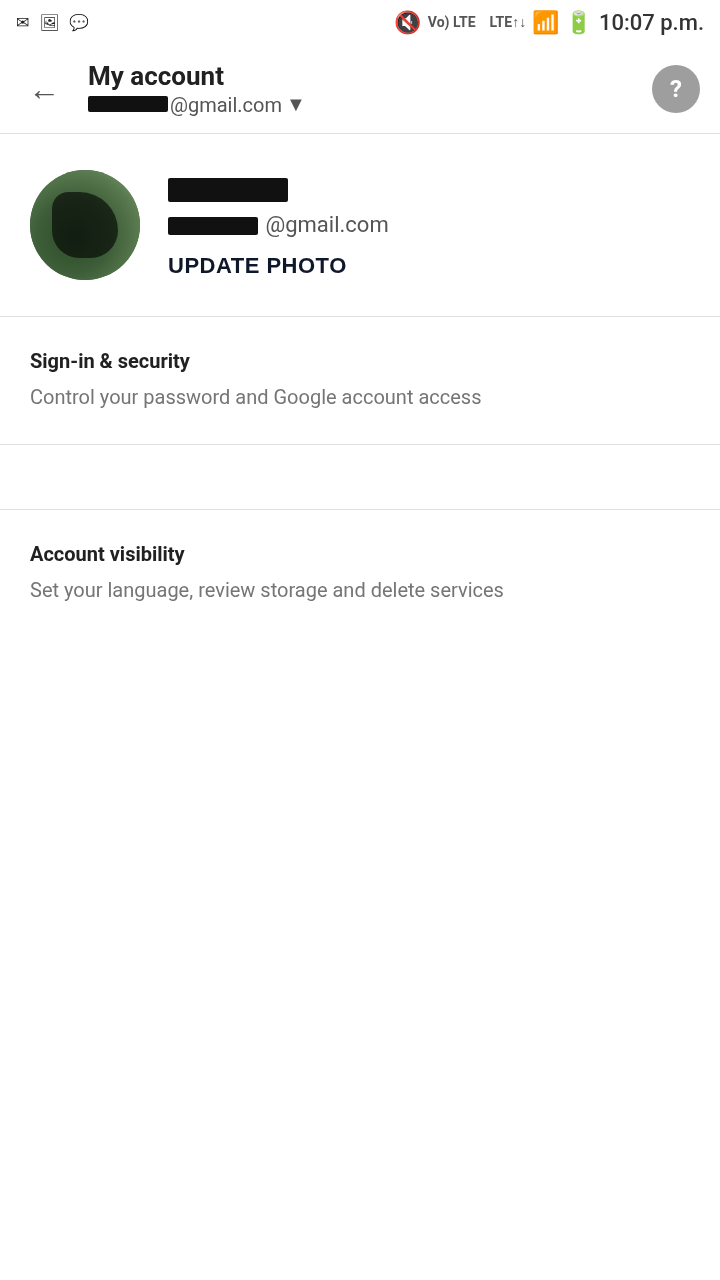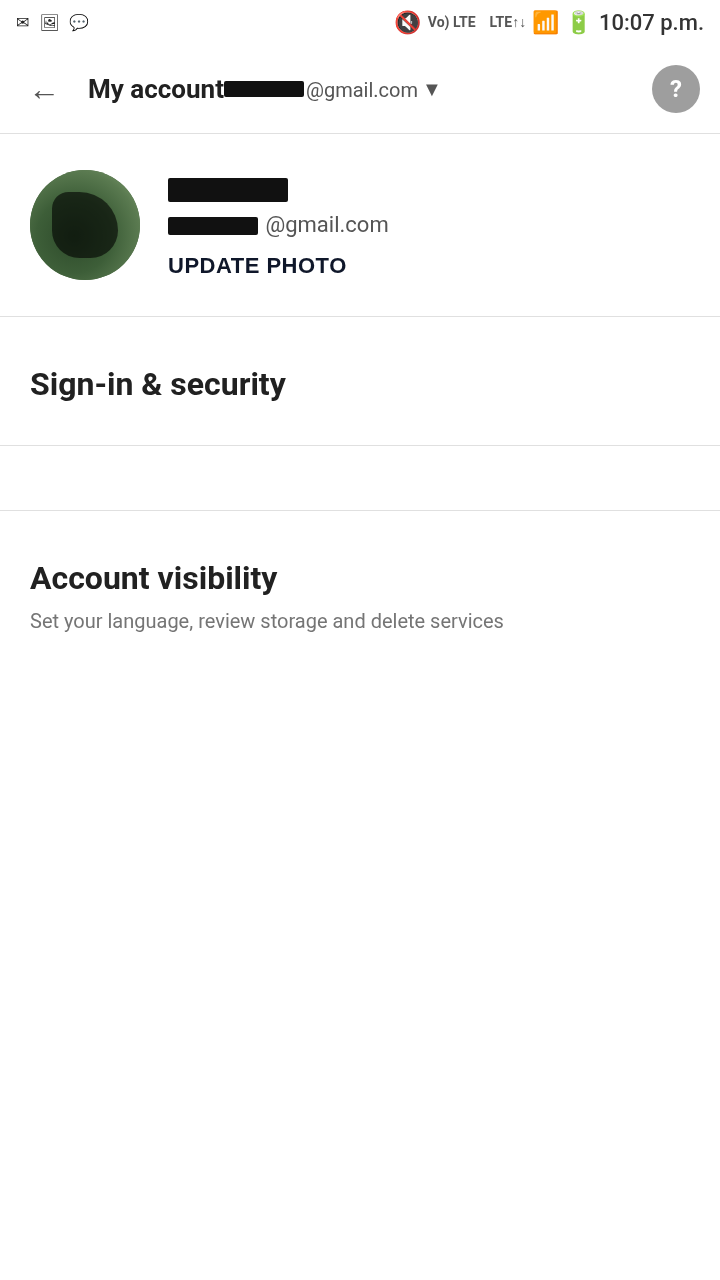--- a/index.html
+++ b/index.html
@@ -51,22 +51,22 @@
     }
     .app-bar-back {
       font-size: 32px;
       color: #555;
       cursor: pointer;
       padding: 8px;
     }
     .app-bar-title-area {
       flex: 1;
       display: flex;
-      flex-direction: row;
-      justify-content: flex-start;
+      flex-direction: column;
+      justify-content: space-between;
     }
     .app-bar-title {
       font-size: 26px;
       font-weight: 700;
       color: #212121;
     }
     .app-bar-subtitle {
       font-size: 20px;
       color: #555;
       margin-top: 2px;
@@ -176,25 +176,24 @@
       background: #e0e0e0;
       margin: 0 0;
     }
 
     
     .menu-item {
       padding: 32px 30px;
       cursor: pointer;
     }
     .menu-item-title {
-      font-size: 32px;
+      font-size: 20px;
       font-weight: 700;
       color: #212121;
       margin-bottom: 10px;
-      margin-top: 16px;
     }
     .menu-item-desc {
       font-size: 20px;
       color: #757575;
       line-height: 1.45;
     }
   </style>
 </head>
 <body>
 
@@ -240,20 +239,21 @@
       <span>@gmail.com</span>
     </div>
     <button class="update-photo-btn">UPDATE PHOTO</button>
   </div>
 </div>
 
 <div class="divider"></div>
 
 <div class="menu-item">
   <div class="menu-item-title">Sign-in &amp; security</div>
+  <div class="menu-item-desc">Control your password and Google account access</div>
 </div>
 
 <div class="divider"></div>
 
 <div class="menu-item">
 </div>
 
 <div class="divider"></div>
 
 <div class="menu-item">

